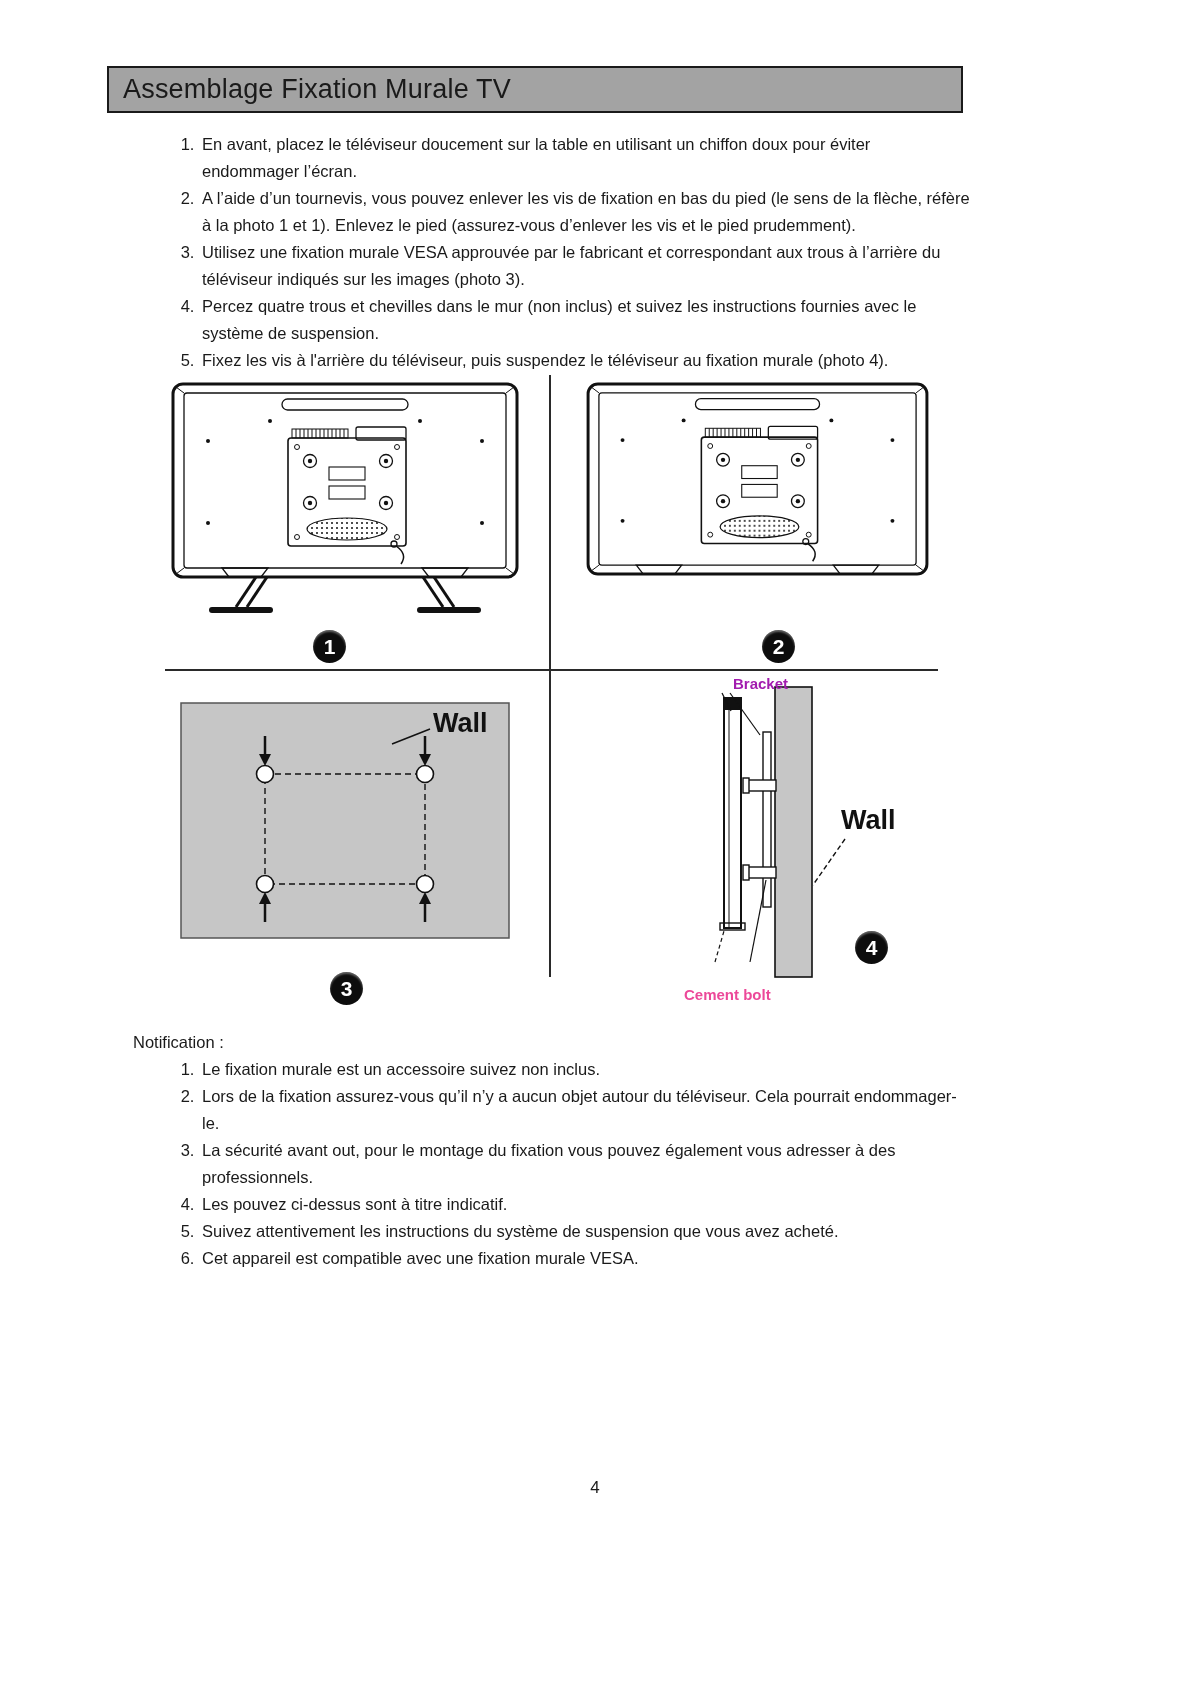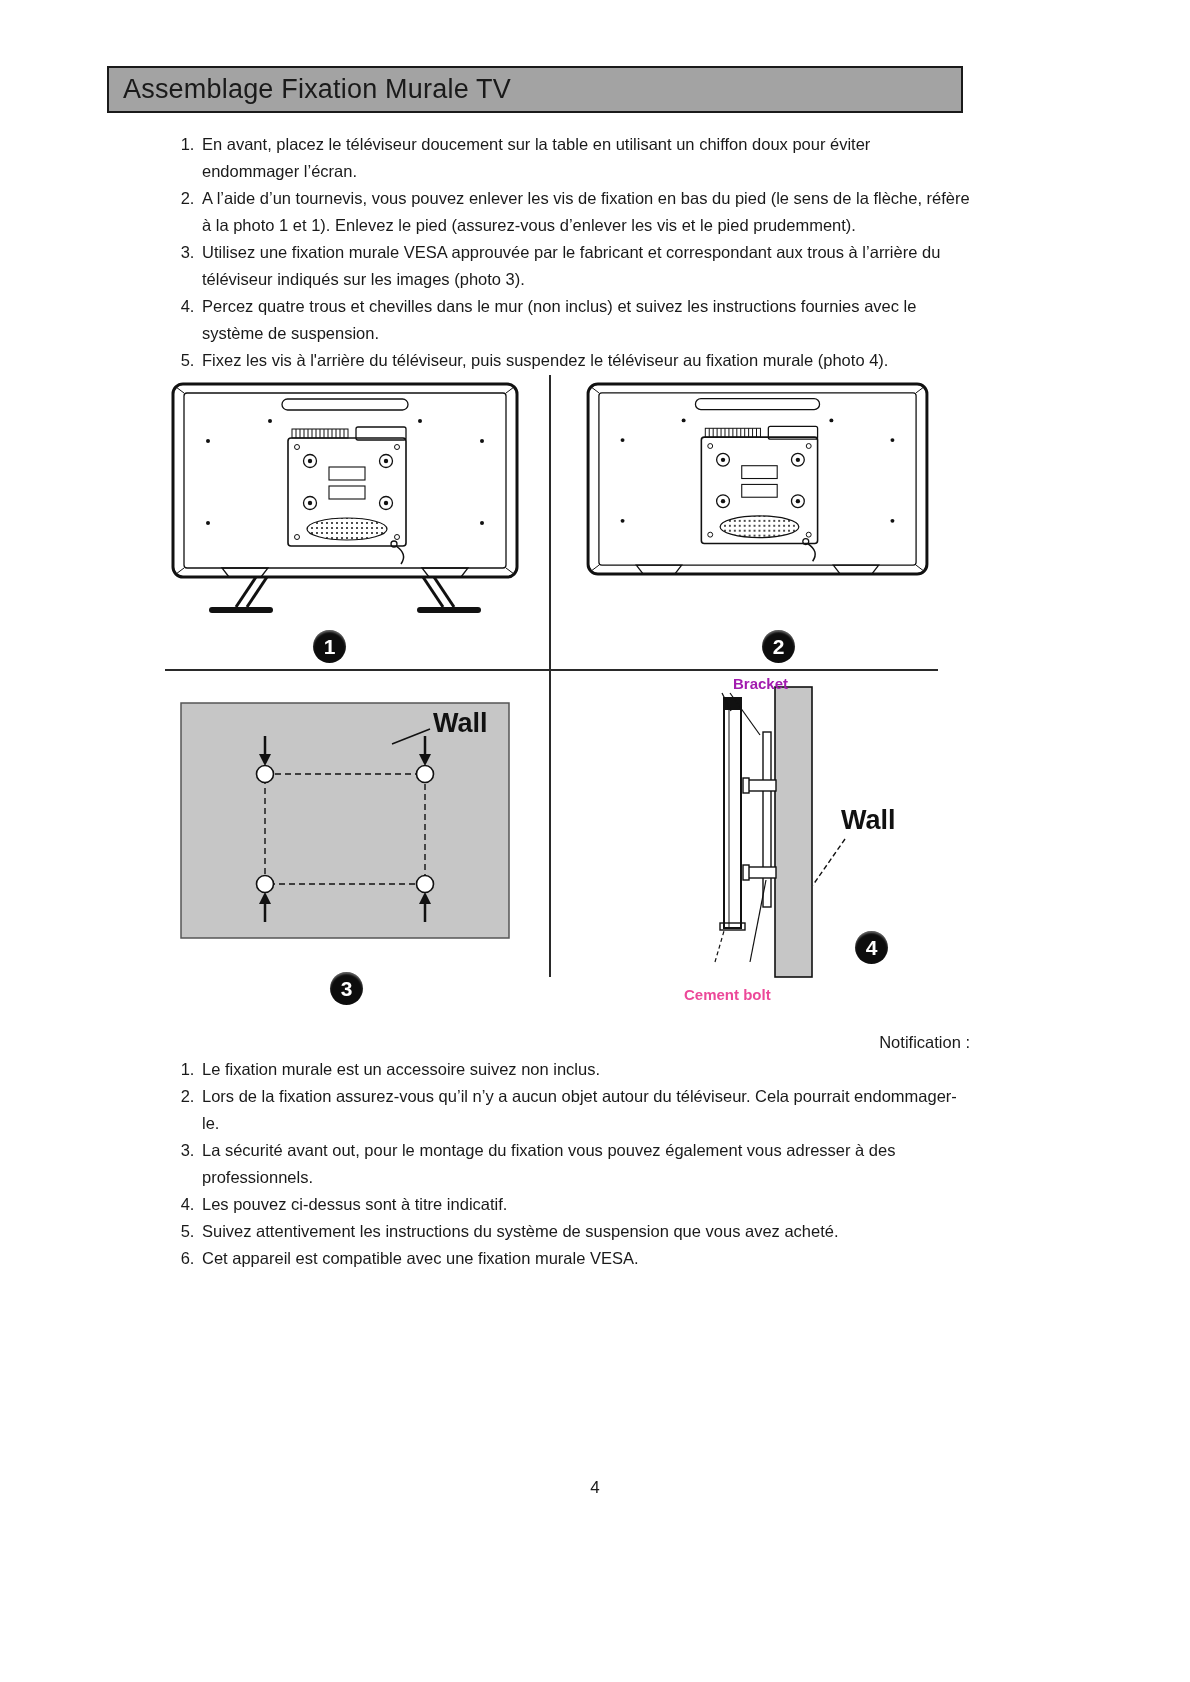--- a/index.html
+++ b/index.html
@@ -54,21 +54,21 @@
     position: absolute; left: 253px; top: 6px;
     font-size: 27px; font-weight: bold; color: #111;
   }
 
   .photo4-wrap { position: absolute; left: 660px; top: 302px; width: 300px; height: 330px; }
   .photo4-wrap svg { position: absolute; left: 0; top: 0; }
   .bracket-label { position: absolute; left: 73px; top: -2px; font-size: 15px; font-weight: bold; color: #a21caf; }
   .wall-label-4 { position: absolute; left: 181px; top: 128px; font-size: 27px; font-weight: bold; color: #111; }
   .cement-label { position: absolute; left: 24px; top: 286px; font-size: 15px; font-weight: bold; color: #ec4899; margin-top: 23px; }
 
-  .notif-heading { margin: 9px 220px 0 133px; font-size: 16.5px; line-height: 27px; text-align: right; }
+  .notif-heading { margin: 9px 220px 0 133px; font-size: 16.5px; line-height: 27px; }
 
   .page-number { position: absolute; left: 0; top: 1478px; width: 100%; text-align: center; font-size: 17px; }
 </style>
 </head>
 <body>
 
 <div class="page">
 
   <div class="title-banner">
     <span class="title-text">Assemblage Fixation Murale TV</span>

